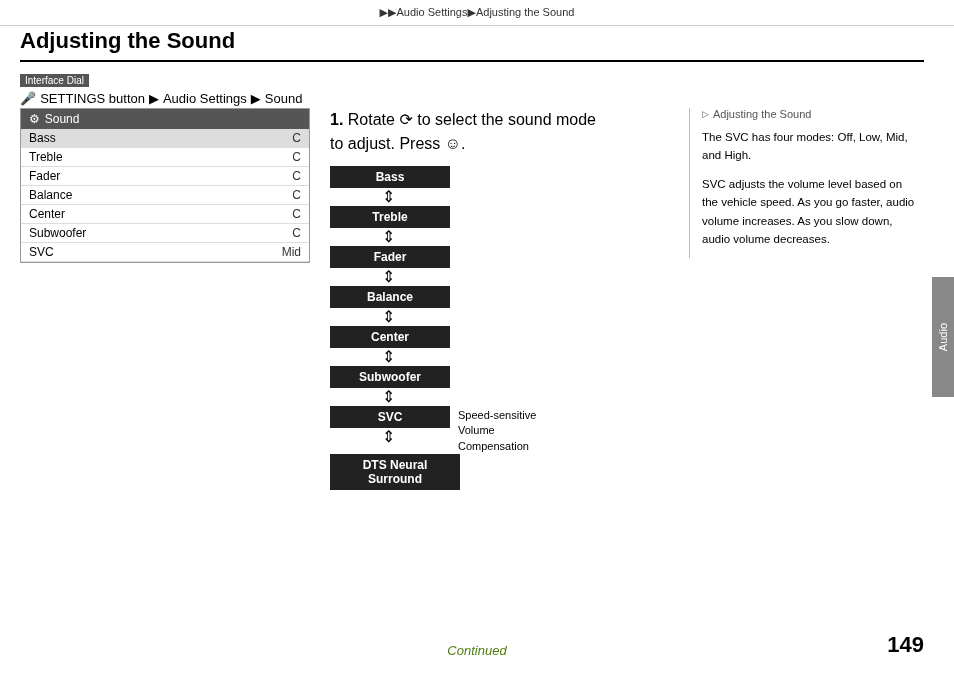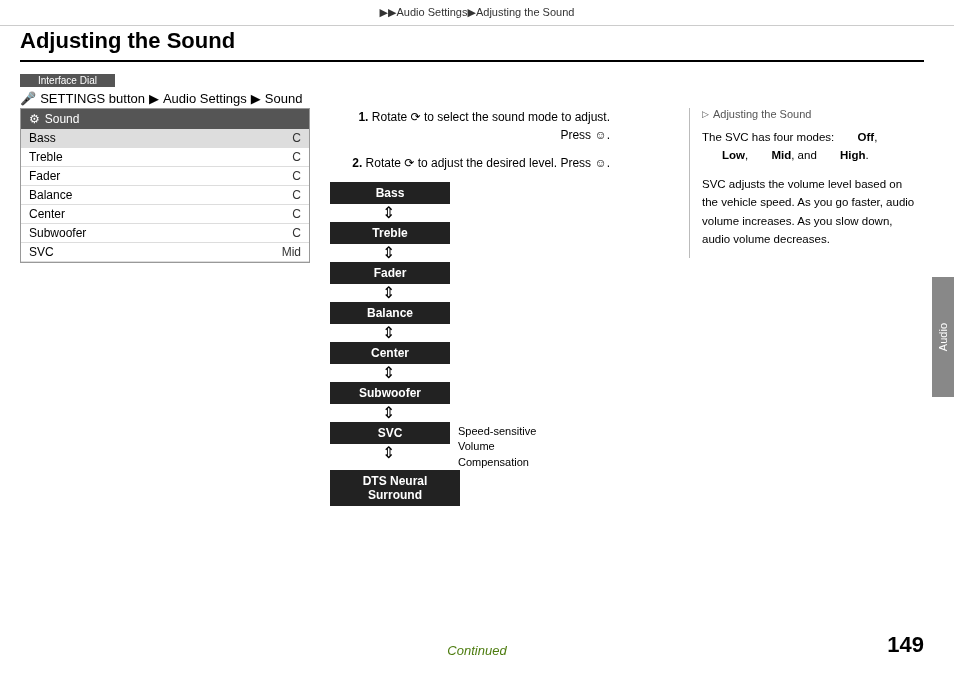--- a/index.html
+++ b/index.html
@@ -85,21 +85,21 @@
       padding-bottom: 6px;
       margin-bottom: 10px;
     }
 
     
     .interface-dial-badge {
       display: inline-block;
       background: #555;
       color: #fff;
       font-size: 10px;
-      padding: 1px 18px;
+      padding: 1px 5px;
       margin-bottom: 4px;
     }
 
     
     .settings-line {
       font-size: 13px;
       margin-bottom: 10px;
       display: flex;
       align-items: center;
       gap: 4px;
@@ -154,23 +154,22 @@
 
     
     .instructions-panel {
       position: absolute;
       top: 80px;
       left: 310px;
       width: 280px;
     }
     .step {
       margin-bottom: 10px;
-      font-size: 12px;
+      font-size: 16px;
       line-height: 1.5;
-      text-align: right;
     }
     .step-num {
       font-weight: bold;
     }
 
     
     .flowchart {
       margin-top: 10px;
     }
     .flow-item {
@@ -223,22 +222,21 @@
     }
     .info-panel-header .triangle-icon {
       font-size: 9px;
     }
     .info-text {
       font-size: 11.5px;
       line-height: 1.6;
       margin-bottom: 10px;
     }
     .info-text strong {
-      font-weight: bold;
-      margin-left: 20px;
+      font-weight: normal;
     }
   </style>
 </head>
 <body>
 
 <div class="top-bar">▶▶Audio Settings▶Adjusting the Sound</div>
 
 <div class="right-tab">
   <span>Audio</span>
 </div>
@@ -301,24 +299,20 @@
       </tbody>
         </table>
     </div>
   </div>
 
   
   <div class="instructions-panel">
     <div class="step">
       <span class="step-num">1.</span>
       <span> Rotate ⟳ to select the sound mode to adjust. Press ☺.</span>
-    </div>
-    <div class="step">
-      <span class="step-num">2.</span>
-      <span> Rotate ⟳ to adjust the desired level. Press ☺.</span>
     </div>
 
     <div class="flowchart">
       <div class="flow-item">
         <div class="flow-box">Bass</div>
         <div class="flow-arrow">⇕</div>
       </div>
       <div class="flow-item">
         <div class="flow-box">Treble</div>
         <div class="flow-arrow">⇕</div>

